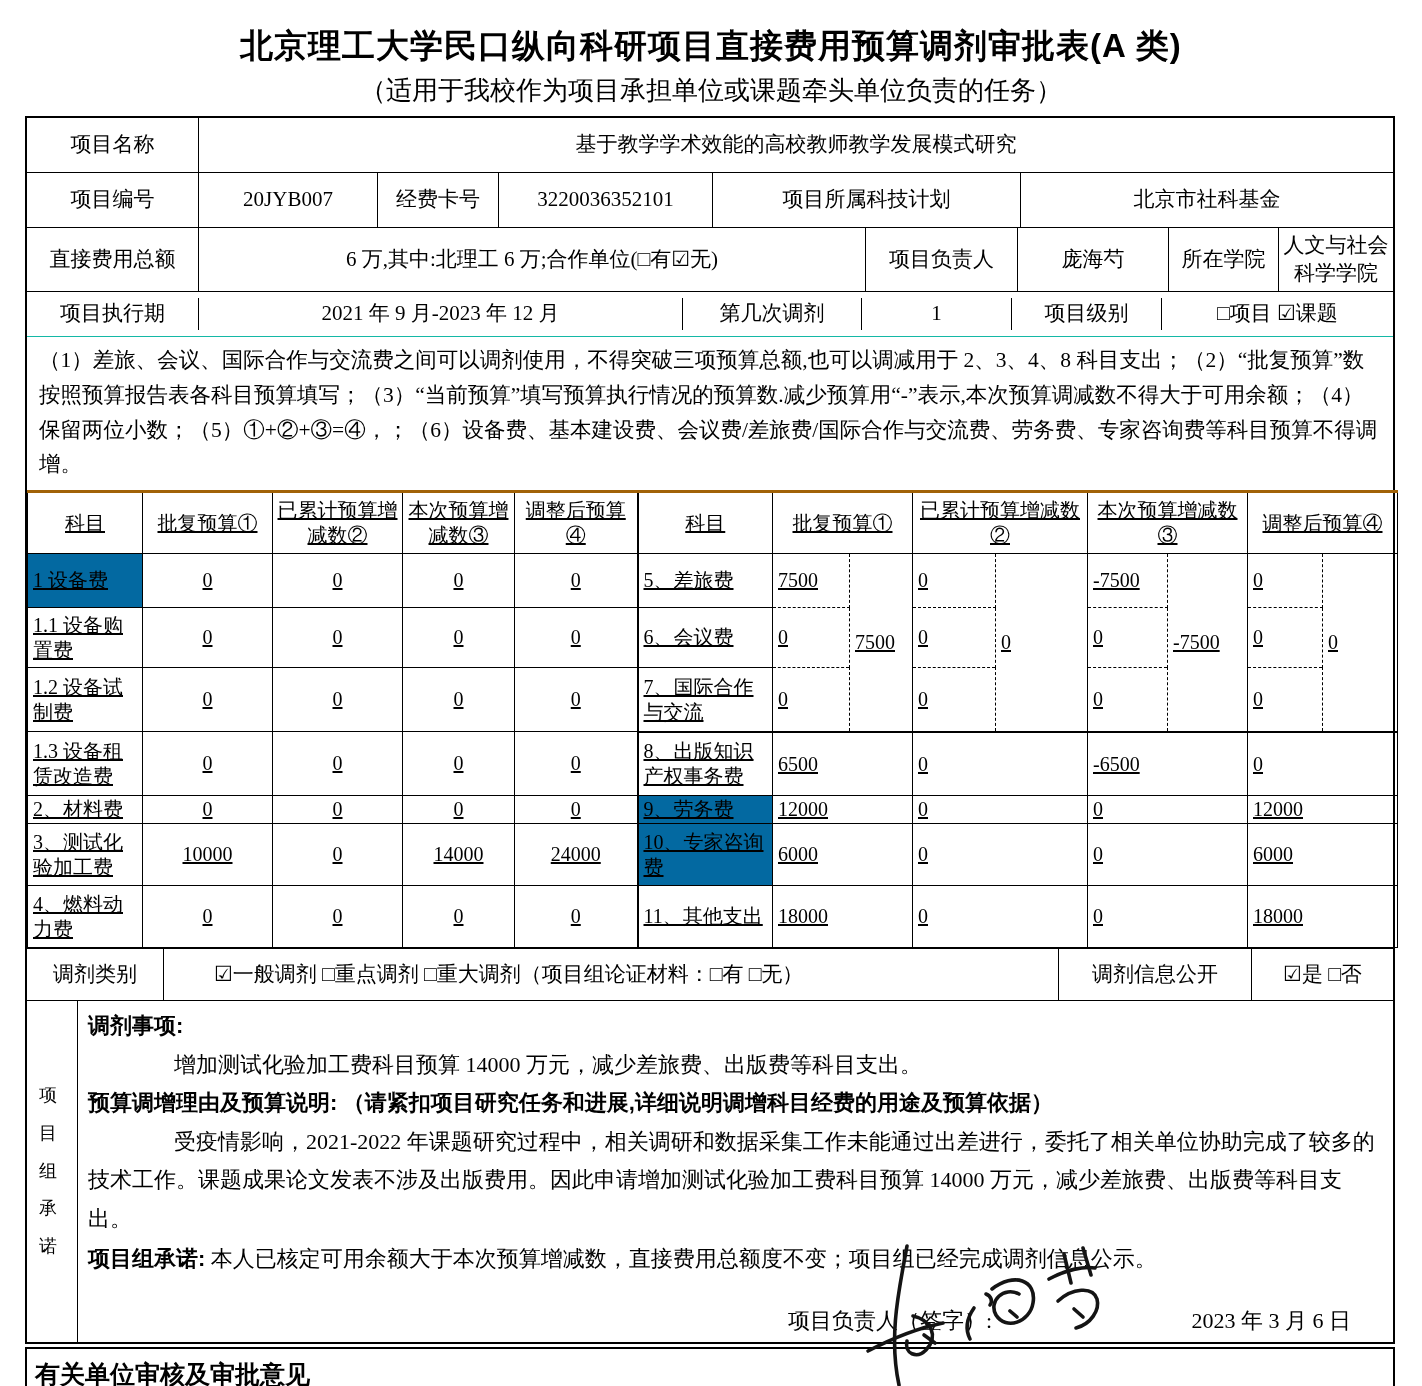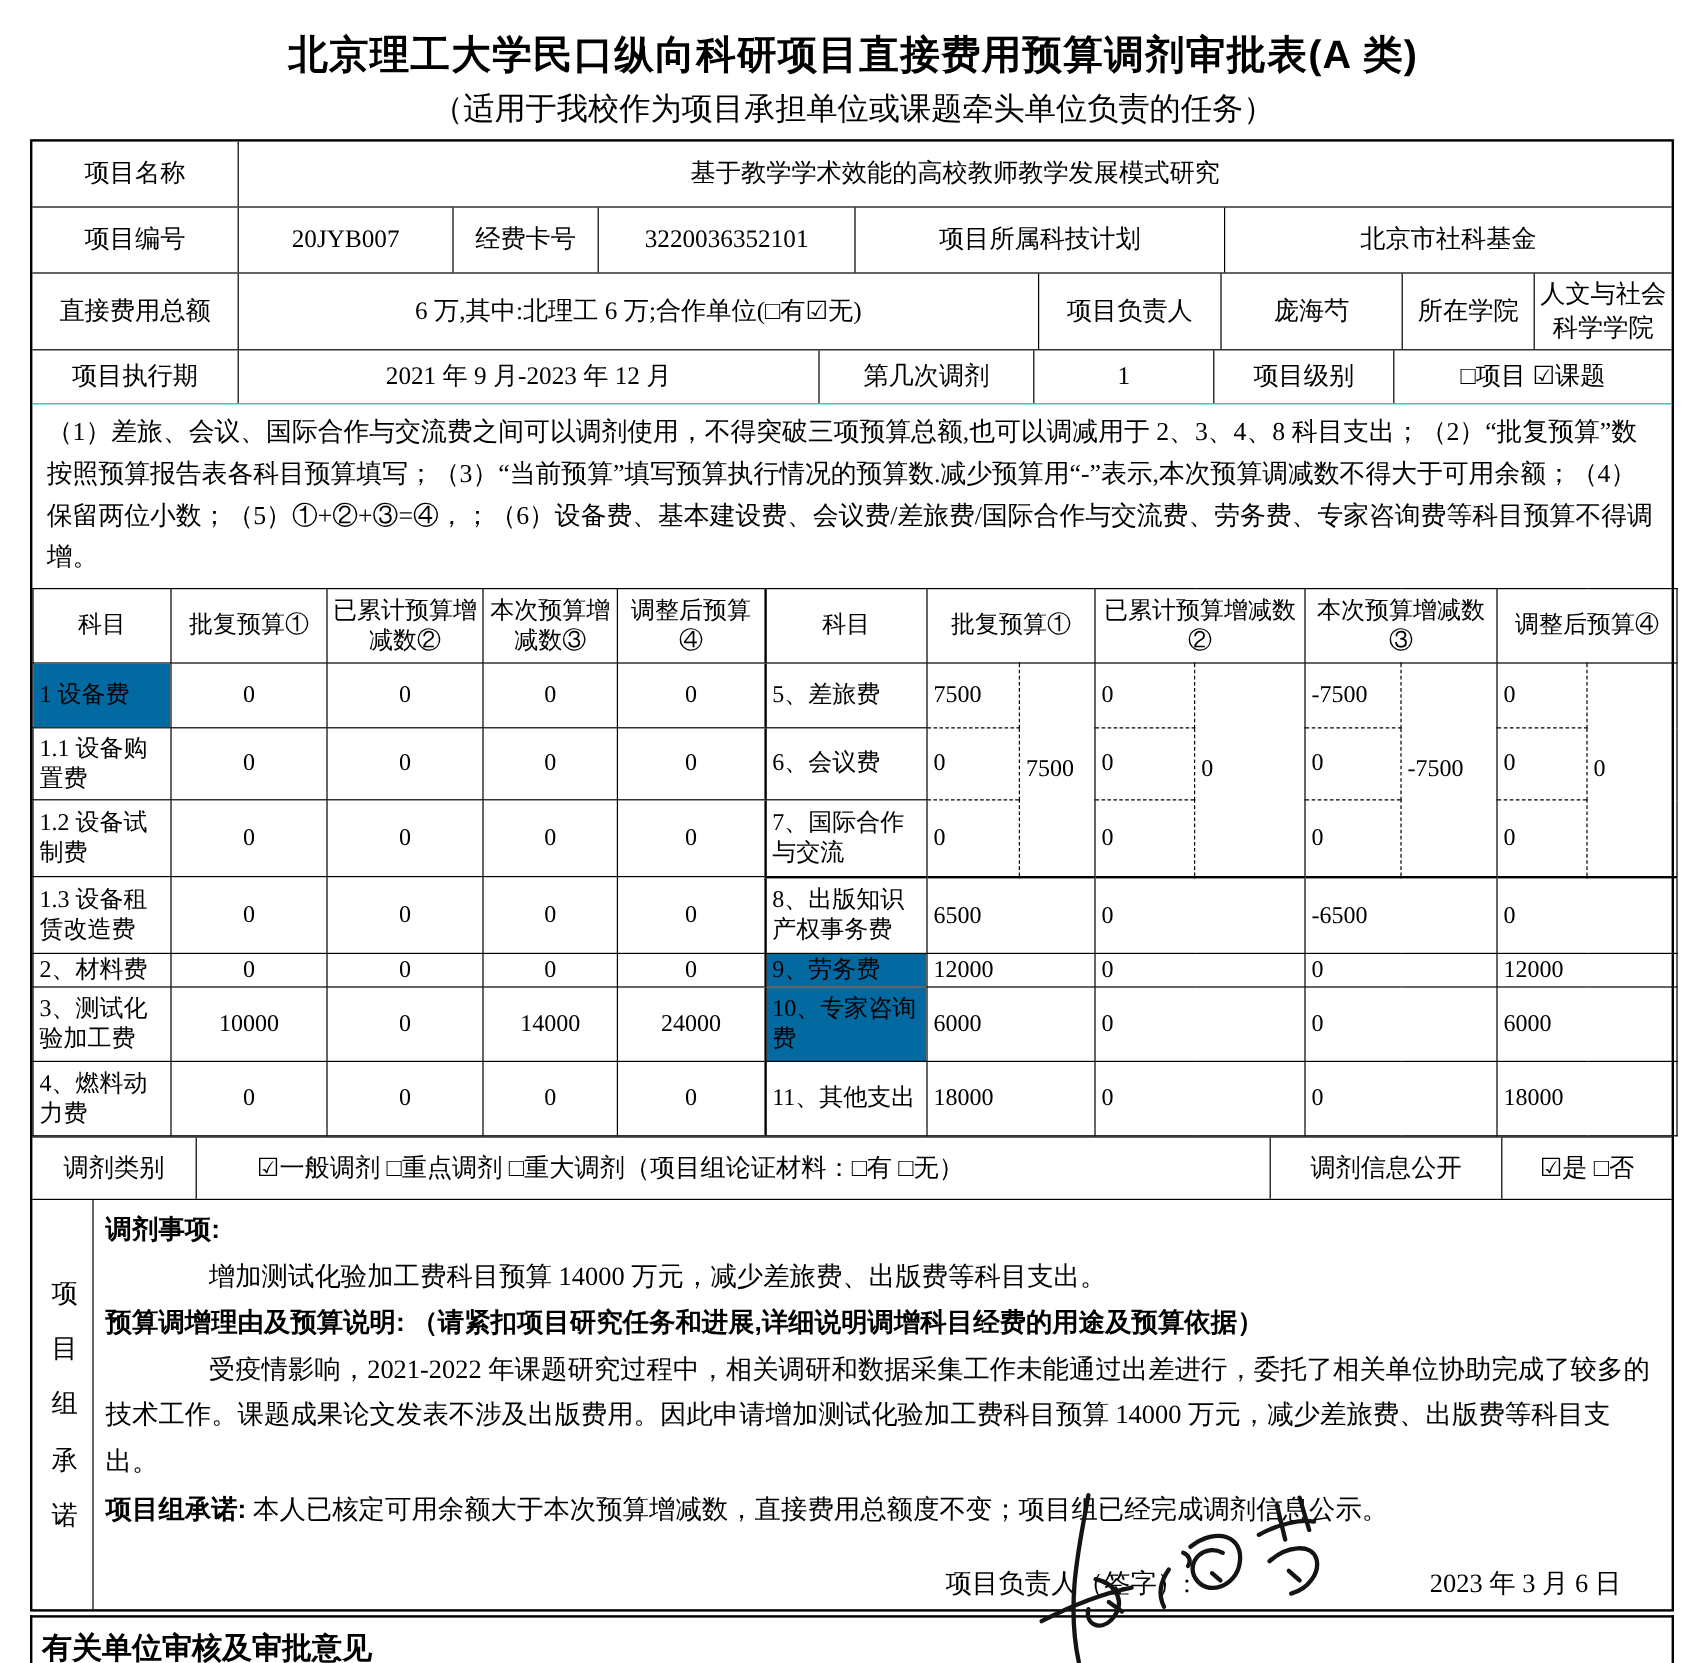--- a/index.html
+++ b/index.html
@@ -14,55 +14,55 @@
   .tbl{border:2px solid #000;box-sizing:border-box;}
   .trow{display:flex;border-top:1px solid #000;box-sizing:border-box;align-items:stretch;}
   .trow:first-child{border-top:none;}
   .tcell{border-left:1px solid #000;box-sizing:border-box;display:flex;align-items:center;
          justify-content:center;text-align:center;font-size:21px;padding:2px 4px;line-height:1.3;}
   .tcell:first-child{border-left:none;}
   .tcell.left{justify-content:flex-start;text-align:left;}
   .notes{font-size:21.5px;line-height:1.62;padding:6px 10px 8px 12px;text-align:left;
          display:block;border-top:1px solid #14b8a6;}
   
-  table.budget{border-collapse:collapse;table-layout:fixed;width:1370px;border-top:1px solid #a16207;
-               font-size:20px;}
+  table.budget{border-collapse:collapse;table-layout:fixed;width:1370px;border-top:3px solid #a16207;
+               font-size:20px;text-decoration:underline;}
   table.budget td{border:1px solid #000;padding:1px 4px;vertical-align:middle;line-height:1.25;
                   overflow:hidden;}
   table.budget td.c{text-align:center;}
   table.budget td.subj{text-align:left;padding-left:5px;}
   table.budget td.numl{text-align:left;padding-left:5px;}
   table.budget td.shade{background:#0369a1;}
   table.budget td.rdiv{border-left:2px solid #000;}
   table.budget td.bt2{border-top:2px solid #000;}
   td.dash-r{border-right:1px dashed #000 !important;}
   td.dash-l{border-left:1px dashed #000 !important;}
   td.dash-b{border-bottom:1px dashed #000 !important;}
   td.dash-t{border-top:1px dashed #000 !important;}
   
-  .side-label{width:50px;border-left:none;font-size:22px;line-height:2.1;word-break:break-all;
-              padding:8px 12px;display:flex;align-items:center;justify-content:center;text-align:right;font-family:Liberation Serif, serif;}
+  .side-label{width:50px;border-left:none;font-size:18px;line-height:2.1;word-break:break-all;
+              padding:8px 12px;display:flex;align-items:center;justify-content:center;text-align:left;font-family:Liberation Serif, serif;}
   .commit-body{flex:1;border-left:1px solid #000;padding:4px 12px 0 10px;font-size:22px;text-align:left;}
   .commit-body .blabel{font-family:"Liberation Sans","DejaVu Sans",sans-serif;font-weight:bold;}
   .commit-body p{margin:3px 0;line-height:1.6;}
   .indent{text-indent:86px;}
   .sign-row{display:flex;justify-content:space-between;padding:26px 30px 6px 700px;font-size:22px;}
   
   .approval{margin-top:3px;border:2px solid #000;border-bottom:none;box-sizing:border-box;}
   .approval-heading{height:52px;display:flex;align-items:center;padding-left:8px;
         font-family:"Liberation Sans","DejaVu Sans",sans-serif;font-weight:bold;font-size:25px;}
   .sig-svg{position:absolute;left:855px;top:1238px;pointer-events:none;}
   
   .w171{width:171px;flex:none;} .w179{width:179px;flex:none;} .w121{width:121px;flex:none;}
   .w214{width:214px;flex:none;} .w308{width:308px;flex:none;}
   .w667{width:667px;flex:none;} .w152{width:152px;flex:none;} .w151{width:151px;flex:none;}
   .w110{width:110px;flex:none;} .w484{width:484px;flex:none;}
   .w150{width:150px;flex:none;} .grow{flex:1;}
   .w136{width:136px;flex:none;} .w895{width:895px;flex:none;} .w193{width:193px;flex:none;}
-  .h56{min-height:54px;} .h57{min-height:55px;} .h66{min-height:64px;} .h47{min-height:45px;}
+  .h56{min-height:54px;} .h57{min-height:55px;} .h66{min-height:64px;} .h47{min-height:45px;align-items:center;}
   .h54{min-height:52px;} .h286{min-height:282px;}
 </style>
 </head>
 <body>
 
 <div class="page">
   <div class="title">北京理工大学民口纵向科研项目直接费用预算调剂审批表(A 类)</div>
   <div class="subtitle">（适用于我校作为项目承担单位或课题牵头单位负责的任务）</div>
 
   <div class="sheet">

